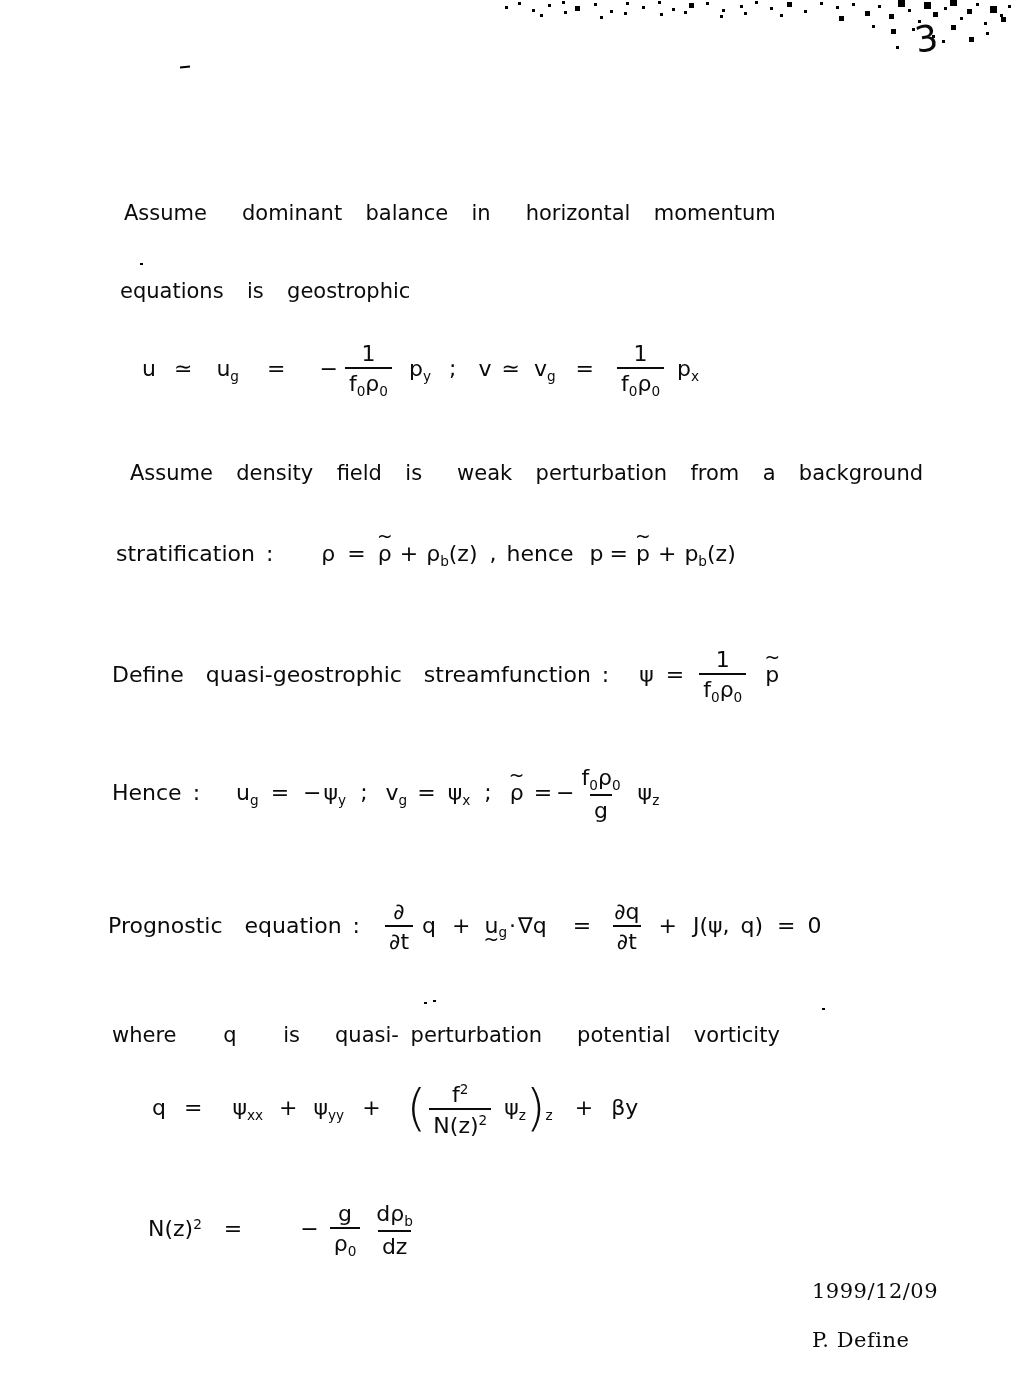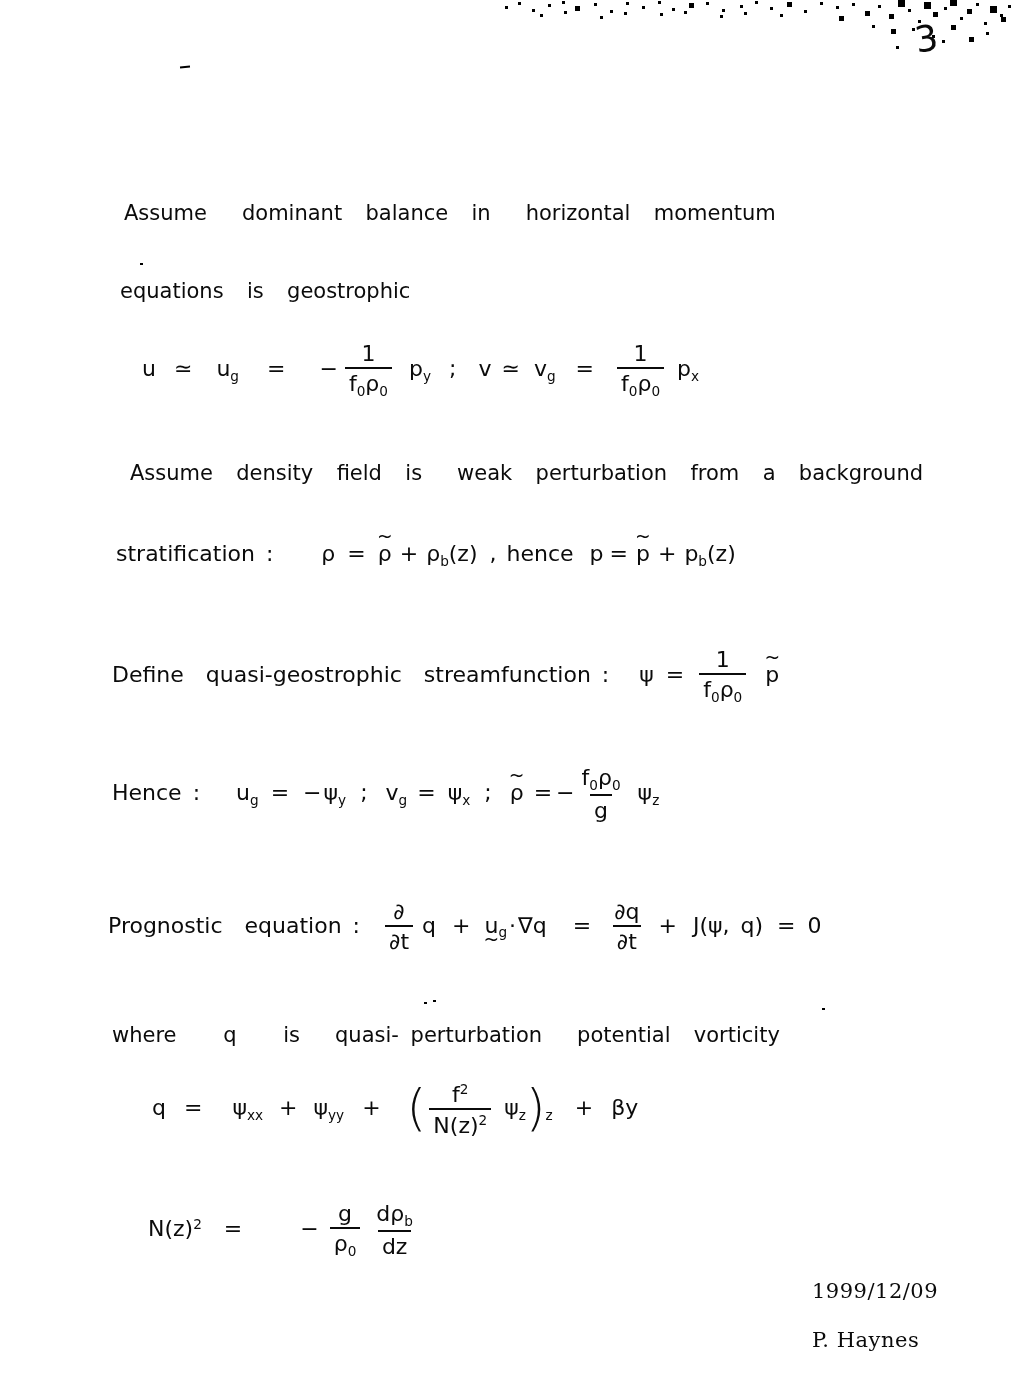--- a/index.html
+++ b/index.html
@@ -132,14 +132,14 @@
     <div class="line role-math" style="left: 142px; top: 342px;"><span>u</span><span style="display: inline-block; width: 18px;"></span><span>≃</span><span style="display: inline-block; width: 24px;"></span><span>u</span><sub>g</sub><span style="display: inline-block; width: 28px;"></span><span>=</span><span style="display: inline-block; width: 34px;"></span><span>−</span><span style="display: inline-block; width: 4px;"></span><span class="frac"><span class="num"><span>1</span></span><span class="den"><span>f</span><sub>0</sub><span>ρ</span><sub>0</sub></span></span><span style="display: inline-block; width: 14px;"></span><span>p</span><sub>y</sub><span style="display: inline-block; width: 18px;"></span><span>;</span><span style="display: inline-block; width: 22px;"></span><span>v</span><span style="display: inline-block; width: 10px;"></span><span>≃</span><span style="display: inline-block; width: 14px;"></span><span>v</span><sub>g</sub><span style="display: inline-block; width: 20px;"></span><span>=</span><span style="display: inline-block; width: 20px;"></span><span class="frac"><span class="num"><span>1</span></span><span class="den"><span>f</span><sub>0</sub><span>ρ</span><sub>0</sub></span></span><span style="display: inline-block; width: 10px;"></span><span>p</span><sub>x</sub></div>
     <div class="line role-body" style="left: 130px; top: 460px;">Assume  density  field  is   weak  perturbation  from  a  background</div>
     <div class="line role-math" style="left: 116px; top: 540px;"><span>stratification :</span><span style="display: inline-block; width: 48px;"></span><span>ρ</span><span style="display: inline-block; width: 12px;"></span><span>=</span><span style="display: inline-block; width: 12px;"></span><span class="tilde">ρ<span class="tilde-mark">~</span></span><span style="display: inline-block; width: 8px;"></span><span>+</span><span style="display: inline-block; width: 8px;"></span><span>ρ</span><sub>b</sub><span>(z)</span><span style="display: inline-block; width: 12px;"></span><span>,</span><span style="display: inline-block; width: 10px;"></span><span>hence</span><span style="display: inline-block; width: 16px;"></span><span>p</span><span style="display: inline-block; width: 6px;"></span><span>=</span><span style="display: inline-block; width: 8px;"></span><span class="tilde">p<span class="tilde-mark">~</span></span><span style="display: inline-block; width: 8px;"></span><span>+</span><span style="display: inline-block; width: 8px;"></span><span>p</span><sub>b</sub><span>(z)</span></div>
     <div class="line role-math" style="left: 112px; top: 648px;"><span>Define  quasi-geostrophic  streamfunction :</span><span style="display: inline-block; width: 30px;"></span><span>ψ</span><span style="display: inline-block; width: 12px;"></span><span>=</span><span style="display: inline-block; width: 12px;"></span><span class="frac"><span class="num"><span>1</span></span><span class="den"><span>f</span><sub>0</sub><span>ρ</span><sub>0</sub></span></span><span style="display: inline-block; width: 16px;"></span><span class="tilde">p<span class="tilde-mark">~</span></span></div>
     <div class="line role-math" style="left: 112px; top: 766px;"><span>Hence :</span><span style="display: inline-block; width: 36px;"></span><span>u</span><sub>g</sub><span style="display: inline-block; width: 12px;"></span><span>=</span><span style="display: inline-block; width: 14px;"></span><span>−</span><span style="display: inline-block; width: 2px;"></span><span>ψ</span><sub>y</sub><span style="display: inline-block; width: 14px;"></span><span>;</span><span style="display: inline-block; width: 18px;"></span><span>v</span><sub>g</sub><span style="display: inline-block; width: 10px;"></span><span>=</span><span style="display: inline-block; width: 12px;"></span><span>ψ</span><sub>x</sub><span style="display: inline-block; width: 14px;"></span><span>;</span><span style="display: inline-block; width: 18px;"></span><span class="tilde">ρ<span class="tilde-mark">~</span></span><span style="display: inline-block; width: 10px;"></span><span>=</span><span style="display: inline-block; width: 4px;"></span><span>−</span><span class="frac"><span class="num"><span>f</span><sub>0</sub><span>ρ</span><sub>0</sub></span><span class="den"><span>g</span></span></span><span style="display: inline-block; width: 10px;"></span><span>ψ</span><sub>z</sub></div>
     <div class="line role-math" style="left: 108px; top: 900px;"><span>Prognostic  equation :</span><span style="display: inline-block; width: 22px;"></span><span class="frac"><span class="num"><span>∂</span></span><span class="den"><span>∂t</span></span></span><span style="display: inline-block; width: 6px;"></span><span>q</span><span style="display: inline-block; width: 16px;"></span><span>+</span><span style="display: inline-block; width: 14px;"></span><span class="under">u<span class="under-mark">~</span></span><sub>g</sub><span style="display: inline-block; width: 2px;"></span><span>·</span><span style="display: inline-block; width: 2px;"></span><span>∇q</span><span style="display: inline-block; width: 26px;"></span><span>=</span><span style="display: inline-block; width: 16px;"></span><span class="frac"><span class="num"><span>∂q</span></span><span class="den"><span>∂t</span></span></span><span style="display: inline-block; width: 12px;"></span><span>+</span><span style="display: inline-block; width: 16px;"></span><span>J(ψ, q)</span><span style="display: inline-block; width: 14px;"></span><span>=</span><span style="display: inline-block; width: 12px;"></span><span>0</span></div>
     <div class="line role-body" style="left: 112px; top: 1022px;">where    q    is   quasi- perturbation   potential  vorticity</div>
     <div class="line role-math" style="left: 152px; top: 1082px;"><span>q</span><span style="display: inline-block; width: 18px;"></span><span>=</span><span style="display: inline-block; width: 30px;"></span><span>ψ</span><sub>xx</sub><span style="display: inline-block; width: 16px;"></span><span>+</span><span style="display: inline-block; width: 16px;"></span><span>ψ</span><sub>yy</sub><span style="display: inline-block; width: 18px;"></span><span>+</span><span style="display: inline-block; width: 26px;"></span><span class="big-paren">(</span><span class="frac"><span class="num"><span>f</span><sup>2</sup></span><span class="den"><span>N(z)</span><sup>2</sup></span></span><span style="display: inline-block; width: 10px;"></span><span>ψ</span><sub>z</sub><span class="big-paren">)</span><sub>z</sub><span style="display: inline-block; width: 22px;"></span><span>+</span><span style="display: inline-block; width: 18px;"></span><span>βy</span></div>
     <div class="line role-math" style="left: 148px; top: 1202px;"><span>N(z)</span><sup>2</sup><span style="display: inline-block; width: 22px;"></span><span>=</span><span style="display: inline-block; width: 58px;"></span><span>−</span><span style="display: inline-block; width: 8px;"></span><span class="frac"><span class="num"><span>g</span></span><span class="den"><span>ρ</span><sub>0</sub></span></span><span style="display: inline-block; width: 6px;"></span><span class="frac"><span class="num"><span>dρ</span><sub>b</sub></span><span class="den"><span>dz</span></span></span></div>
     <div class="line role-footer" style="left: 812px; top: 1252px; margin-top: 26px;">1999/12/09</div>
-    <div class="line role-footer" style="left: 812px; top: 1327px;">P. Haynes</div>
+    <div class="line role-footer" style="left: 812px; top: 1327px;">P. Define</div>
   </div>
 
 </body></html>

